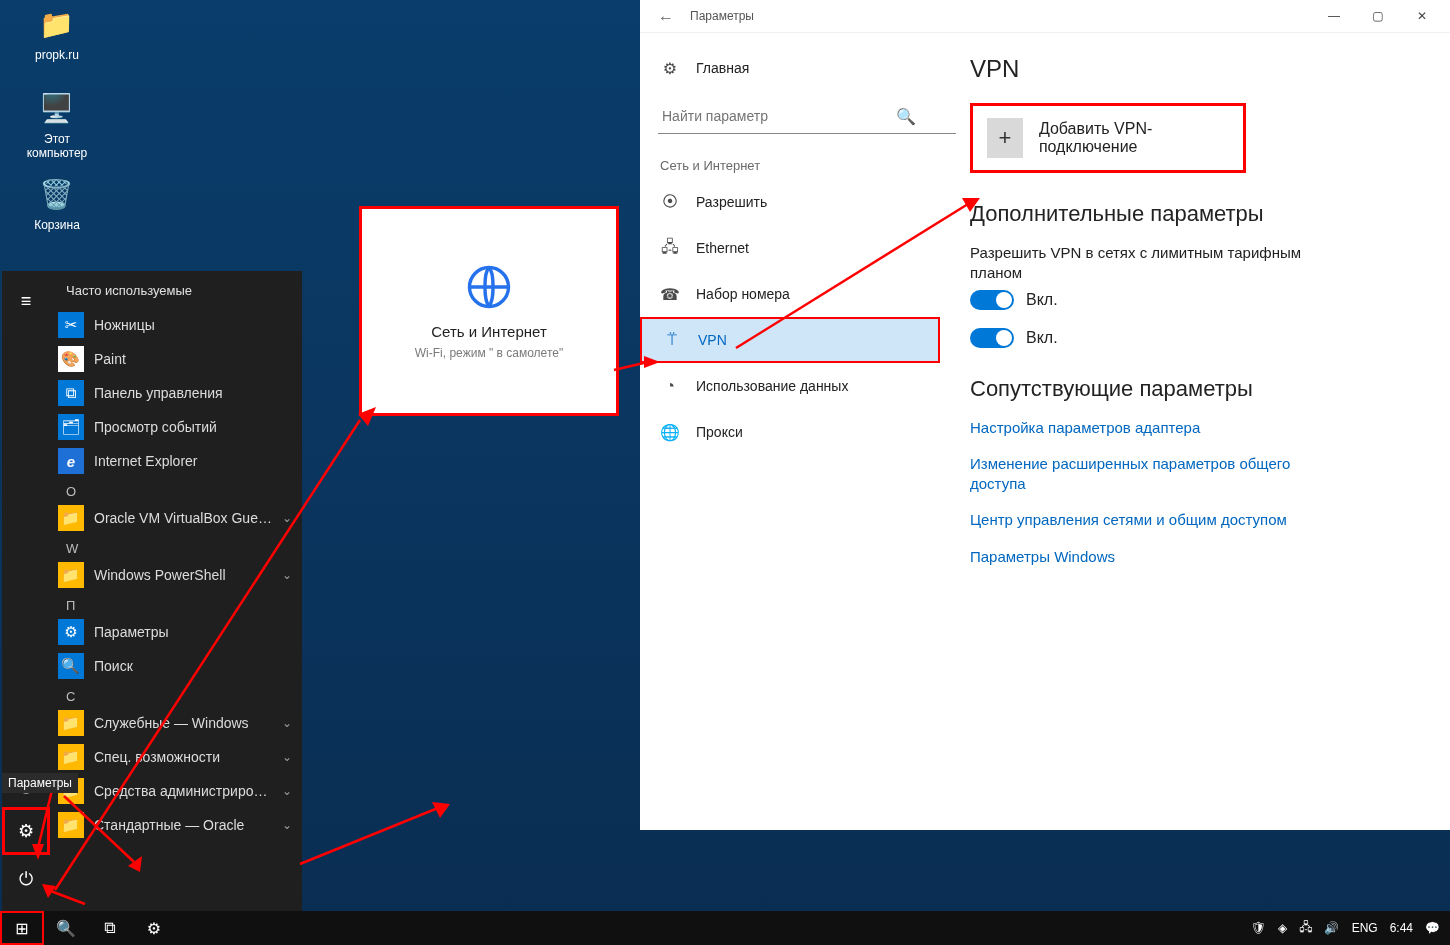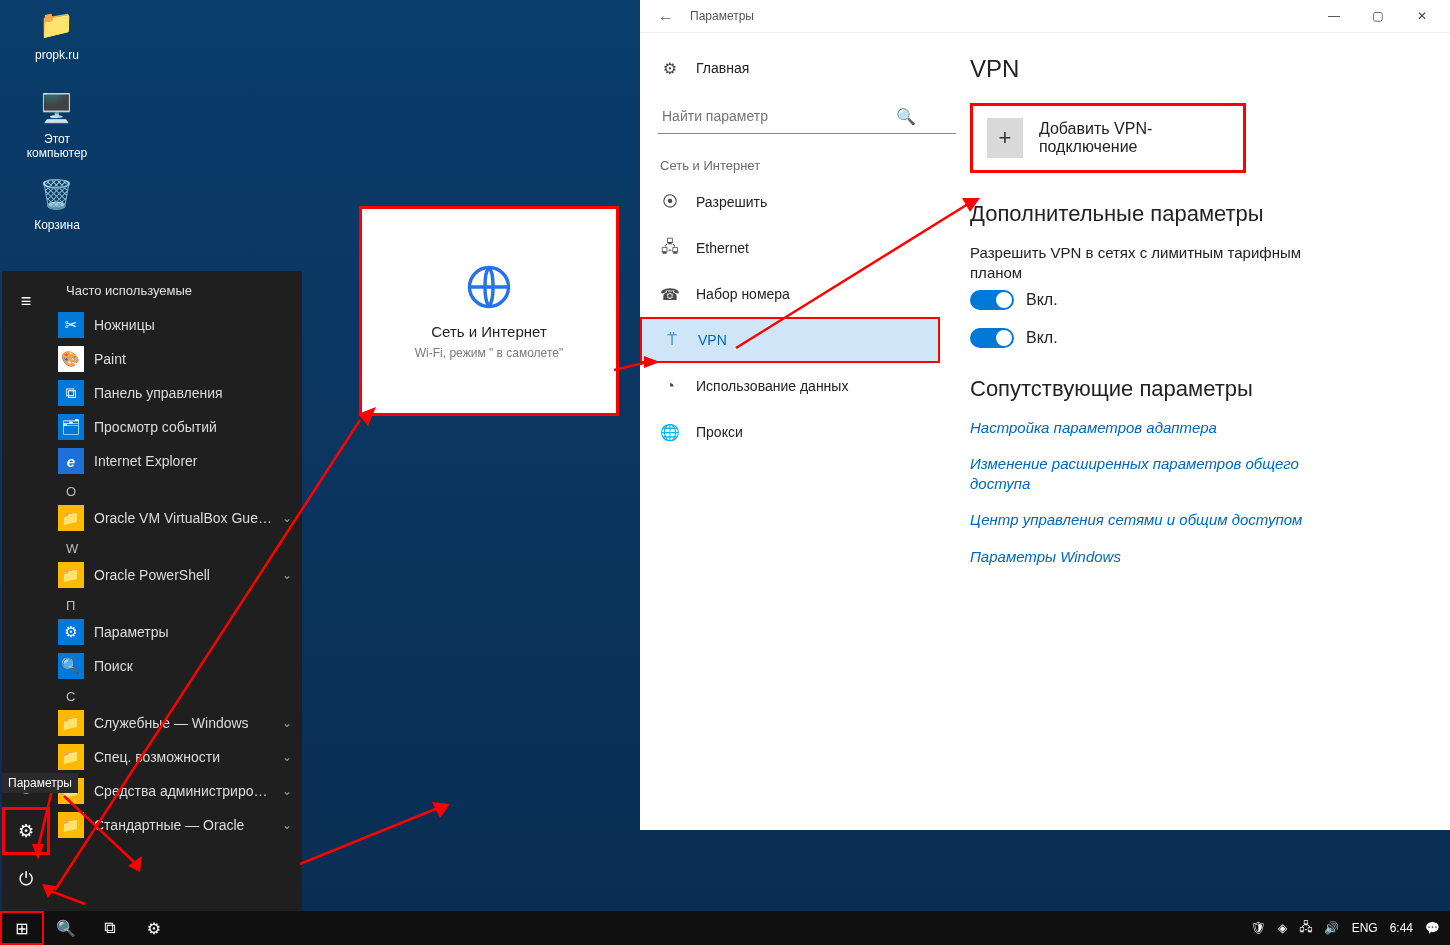--- a/index.html
+++ b/index.html
@@ -57,21 +57,21 @@
 
 .s-content{flex:1;padding:22px 30px 0 30px;}
 .s-content h1{font-size:24px;font-weight:400;margin:0 0 20px;}
 .s-content h2{font-size:22px;font-weight:400;margin:28px 0 16px;}
 .addvpn{border:3px solid #ff0000;padding:12px 14px;display:flex;align-items:center;gap:16px;width:276px;box-sizing:border-box;}
 .addvpn .plus{width:40px;height:40px;background:#d9d9d9;display:flex;align-items:center;justify-content:center;font-size:22px;color:#333;}
 .opt{font-size:15px;color:#222;margin-bottom:6px;max-width:360px;line-height:1.35;}
 .toggle{display:flex;align-items:center;gap:12px;margin:6px 0 18px;}
 .tg{width:44px;height:20px;border-radius:10px;background:#0078d7;position:relative;}
 .tg::after{content:"";position:absolute;right:2px;top:2px;width:16px;height:16px;border-radius:50%;background:#fff;}
-.link{color:#0067c0;font-size:15px;margin:10px 0 16px;display:block;max-width:360px;line-height:1.35;font-style:italic;}
+.link{color:#0067c0;font-size:15px;margin:10px 0 16px;display:block;max-width:360px;line-height:1.35;}
 
 
 .taskbar{position:absolute;left:0;right:0;bottom:0;height:34px;background:#101010;display:flex;align-items:center;color:#fff;}
 .tb-left{display:flex;align-items:center;height:100%;}
 .tb-btn{width:44px;height:100%;display:flex;align-items:center;justify-content:center;font-size:16px;color:#fff;}
 .tb-btn.start-btn{border:2px solid #ff0000;box-sizing:border-box;}
 .tb-right{margin-left:auto;display:flex;align-items:center;gap:12px;padding-right:10px;font-size:12px;}
 
 
 svg.annot{position:absolute;left:0;top:0;width:1450px;height:945px;pointer-events:none;}
@@ -130,21 +130,21 @@
       <div id="letters">
           <div class="letter">O</div>
           <div class="app-row">
             <div class="aic folder">📁</div>
             <div class="lbl">Oracle VM VirtualBox Guest A...</div>
             <div class="chev">⌄</div>
           </div>
           <div class="letter">W</div>
           <div class="app-row">
             <div class="aic folder">📁</div>
-            <div class="lbl">Oracle PowerShell</div>
+            <div class="lbl">Windows PowerShell</div>
             <div class="chev">⌄</div>
           </div>
           <div class="letter">П</div>
           <div class="app-row">
             <div class="aic blue">⚙</div>
             <div class="lbl">Параметры</div>
           </div>
           <div class="app-row">
             <div class="aic blue">🔍</div>
             <div class="lbl">Поиск</div>

